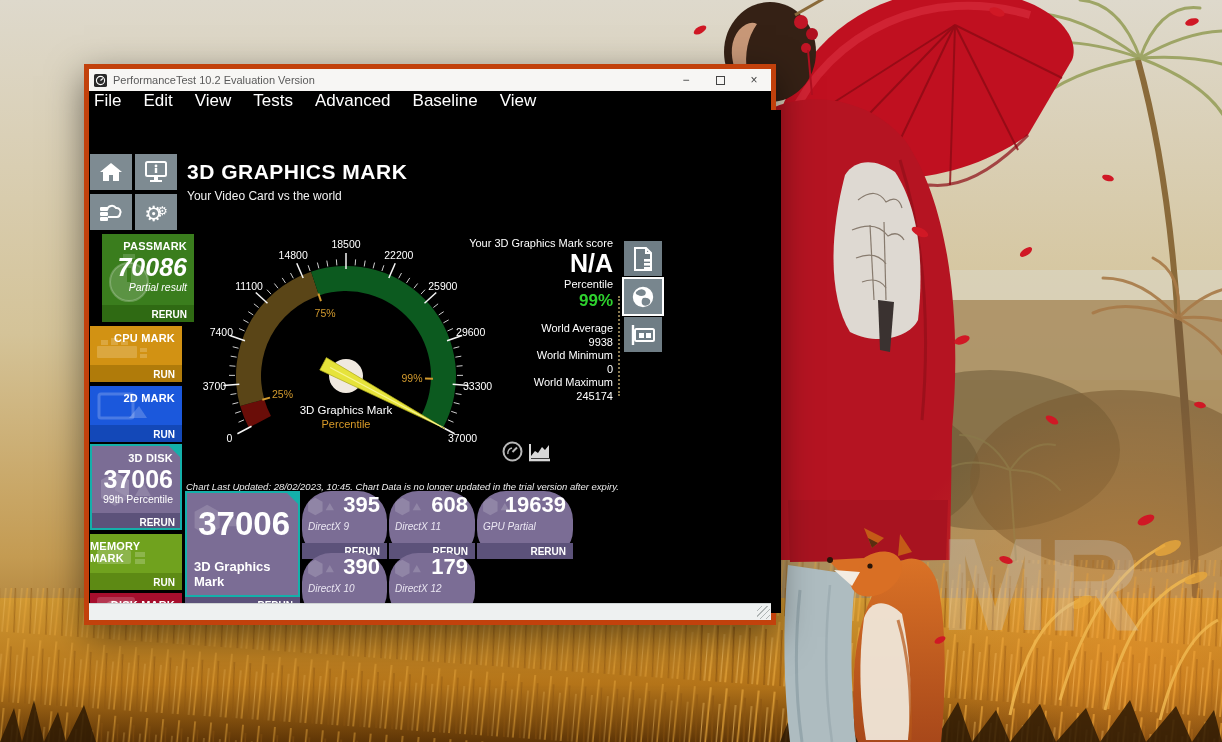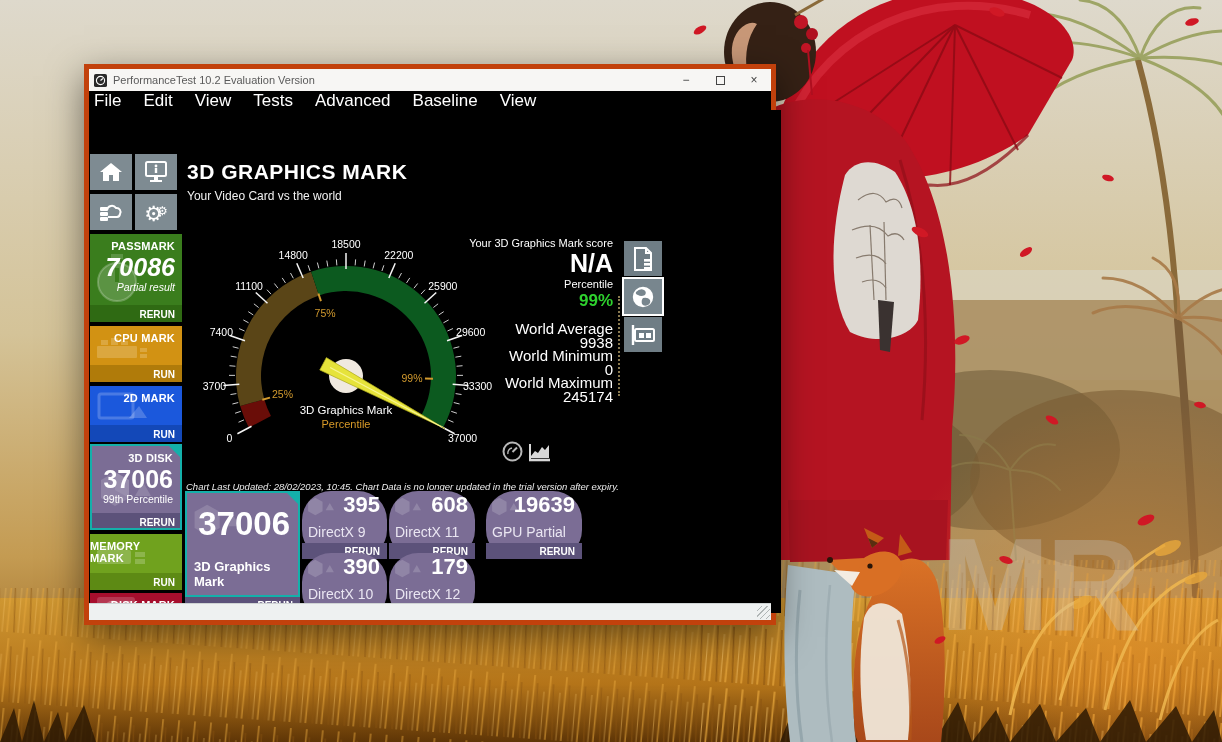--- a/index.html
+++ b/index.html
@@ -31,21 +31,21 @@
     align-items:center; justify-content:center; color:#fff; }
   
   .btile { position:absolute; left:1px; width:92px; color:#fff; overflow:hidden; }
   .btile .body { position:absolute; left:0; top:0; right:0; bottom:17px; }
   .btile .b-title { position:absolute; top:6px; right:7px; font-size:11px; font-weight:bold; letter-spacing:.2px; }
   .btile .b-value { position:absolute; top:19px; right:7px; font-size:25px; font-weight:bold; }
   .btile .b-sub { position:absolute; top:47px; right:7px; font-size:10.5px; font-style:italic; }
   .btile .strip { position:absolute; left:0; right:0; bottom:0; height:17px; }
   .btile .action { position:absolute; right:7px; bottom:2px; font-size:10px; font-weight:bold; }
   .ghost { position:absolute; left:5px; bottom:3px; opacity:.95; }
-  #tile-passmark { top:124px; height:88px; background:#3a7d1d; } #tile-passmark .strip{background:#2f6a13;}
+  #tile-passmark { top:124px; height:88px; background:#3a7d1d;margin-left:12px; } #tile-passmark .strip{background:#2f6a13;}
   #tile-passmark .b-value { font-style:italic; }
   #tile-cpu { top:216px; height:56px; background:#d29213; } #tile-cpu .strip{background:#b07b0a;}
   #tile-2d  { top:276px; height:56px; background:#1b58dc; } #tile-2d .strip{background:#1348b8;}
   #tile-3d  { top:334px; height:86px; background:#7b6d95; border:2px solid #14b0aa; }
   #tile-3d .strip{ background:#5c527a; left:-2px; right:-2px; bottom:-2px;}
   #tile-3d .body { bottom:15px; }
   #tile-mem { top:424px; height:56px; background:#70a21e; } #tile-mem .strip{background:#5d8a14;}
   #tile-disk{ top:483px; height:52px; background:#a60e2d; }
   .corner-fold { position:absolute; top:-2px; right:-2px; width:0; height:0;
     border-top:15px solid #14b0aa; border-left:15px solid transparent; }
@@ -55,45 +55,45 @@
   #main-subtitle { position:absolute; left:98px; top:79px; color:#f2f2f2; font-size:12px; font-weight:normal; }
 
   
   #gauge-svg { position:absolute; left:100px; top:125px; }
 
   
   #score-panel { position:absolute; left:310px; top:126px; width:214px; text-align:right; color:#fff; }
   #score-panel .lbl { font-size:11px; line-height:14px; }
   #score-value { font-size:25px; font-weight:bold; line-height:27px; }
   #percentile-value { font-size:17px; font-weight:bold; color:#2ed12e; line-height:19px; }
-  #world-stats { position:absolute; left:310px; top:212px; width:214px; text-align:right; color:#fff; font-size:15px; line-height:13.6px; }
+  #world-stats { position:absolute; left:310px; top:212px; width:214px; text-align:right; color:#fff; font-size:11px; line-height:13.6px; }
   #stats-divider { position:absolute; left:529px; top:186px; height:100px; border-left:2px dotted #8a7a50; }
   .side-btn { position:absolute; left:535px; width:38px; height:35px; background:#6f7d85;
     display:flex; align-items:center; justify-content:center; }
   .side-btn.selected { outline:2px solid #fff; background:#78868e; }
   .view-toggle { position:absolute; width:23px; height:22px; display:flex; align-items:center; justify-content:center; }
 
   #update-note { position:absolute; left:97px; top:371px; color:#ececec; font-size:9.5px; font-style:italic; }
 
   
   .rtile { position:absolute; background:#7b6d95; color:#fff; }
   .rtile .r-value { position:absolute; top:1px; right:7px; font-size:22px; font-weight:bold; }
-  .rtile .r-label { position:absolute; left:6px; bottom:3px; font-size:14px; color:#eae6f2; }
+  .rtile .r-label { position:absolute; left:6px; bottom:11px; font-size:10px; color:#eae6f2;font-style:italic; }
   .rtile .strip { position:absolute; left:0; right:0; bottom:0; height:16px; background:#5c527a; }
   .rtile .action { position:absolute; right:7px; bottom:2px; font-size:10px; font-weight:bold; color:#fff; }
   #rtile-3dgm { left:96px; top:381px; width:115px; height:122px; background:none; }
   #rtile-3dgm .big-body { position:absolute; left:0; top:0; width:115px; height:106px; background:#7b6d95; border:2px solid #14b0aa; }
   #rtile-3dgm .big-value { position:absolute; top:12px; right:8px; font-size:33px; font-weight:bold; }
   #rtile-3dgm .big-label { position:absolute; left:7px; bottom:6px; font-size:13px; font-weight:bold; }
   #rtile-3dgm .strip { height:16px; }
   .rtile.small { height:68px;border-radius:29px; }
   .rtile.small .body { position:absolute; left:0; top:0; right:0; bottom:16px; }
   #rtile-dx9  { left:213px; top:381px; width:85px; }
   #rtile-dx11 { left:300px; top:381px; width:86px;padding-left:20px; }
-  #rtile-gpu  { left:388px; top:381px; width:96px;margin-left:9px; }
+  #rtile-gpu  { left:388px; top:381px; width:96px; }
   #rtile-dx10 { left:213px; top:443px; width:85px; }
   #rtile-dx12 { left:300px; top:443px; width:86px; }
   .cube-ico { position:absolute; left:4px; top:3px; opacity:.9; }
 </style>
 </head>
 <body>
 
 <div id="stage">
 
 <svg id="wallpaper" width="1222" height="742" viewBox="0 0 1222 742">

